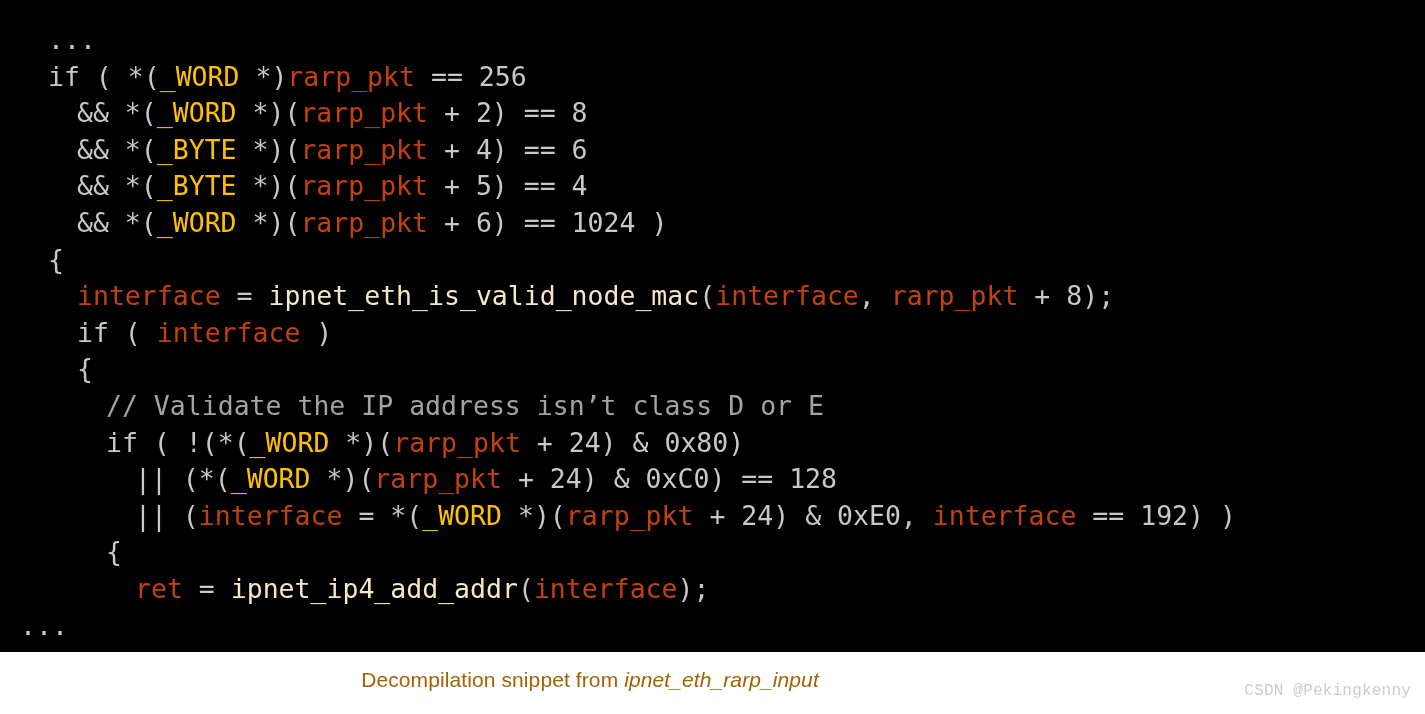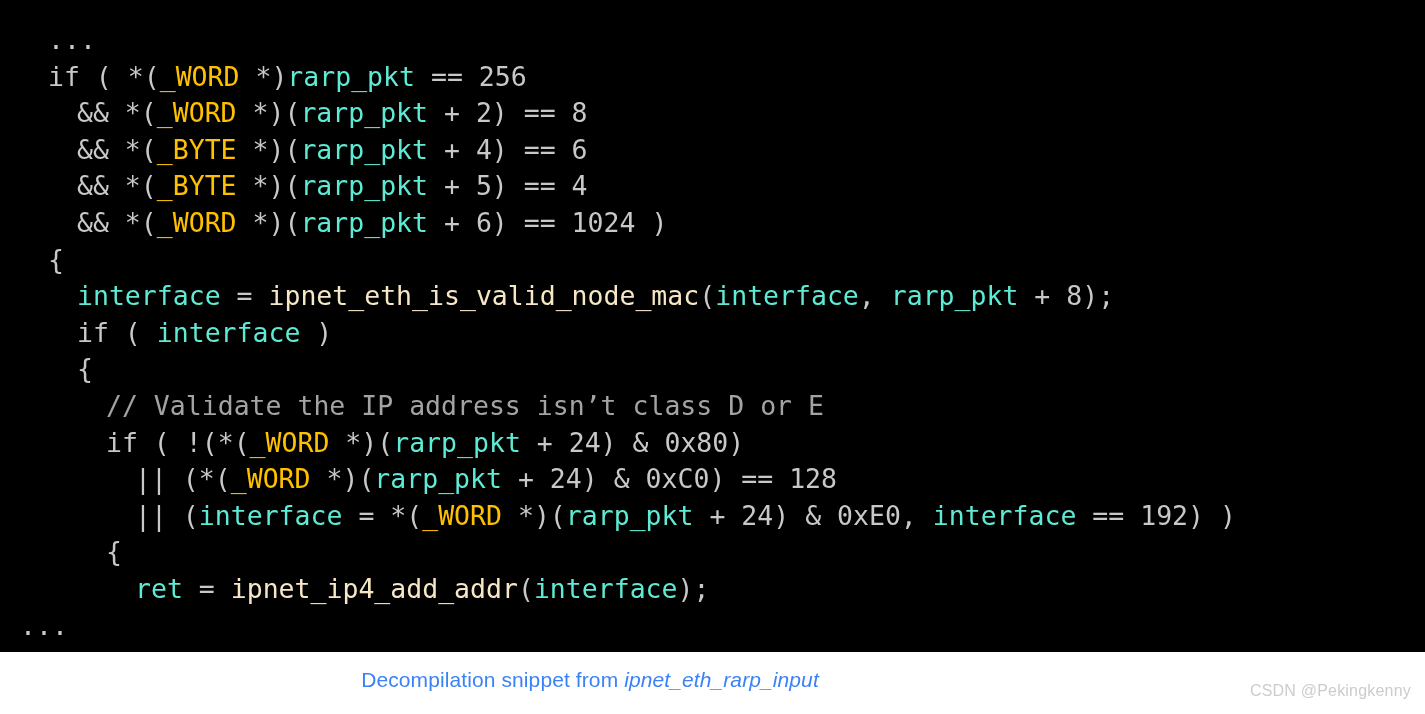--- a/index.html
+++ b/index.html
@@ -50,46 +50,46 @@
   .code-line {
     display: block;
     padding-left: 20px;
     height: 36.6px;
     white-space: pre;
   }
 
   
   .t-plain  { color: #c8c8c8; }
   .t-type   { color: #ffc000; margin-top: 42px; }
-  .t-var    { color: #5eead4; }
+  .t-var    { color: #c2410c; }
   .t-func   { color: #f7e7c6; margin-top: 40px; }
   .t-cmt    { color: #a3a3a3; }
 
   
   .caption {
     position: absolute;
     left: 0;
     top: 668px;
     width: 1180px;
     text-align: center;
     font-family: "Liberation Sans", sans-serif;
     font-size: 21px;
-    color: #3b82f6;
+    color: #a16207;
     letter-spacing: 0.1px;
   }
   .caption .fn {
     font-style: italic;
   }
 
   
   .watermark {
     position: absolute;
     right: 14px;
     top: 682px;
-    font-family: Liberation Sans, sans-serif;
+    font-family: Liberation Mono, monospace;
     font-size: 16px;
     color: #cccccc;
     letter-spacing: 0.2px;
     white-space: nowrap;
   }
 </style>
 </head>
 <body>
 
 <div id="page">

